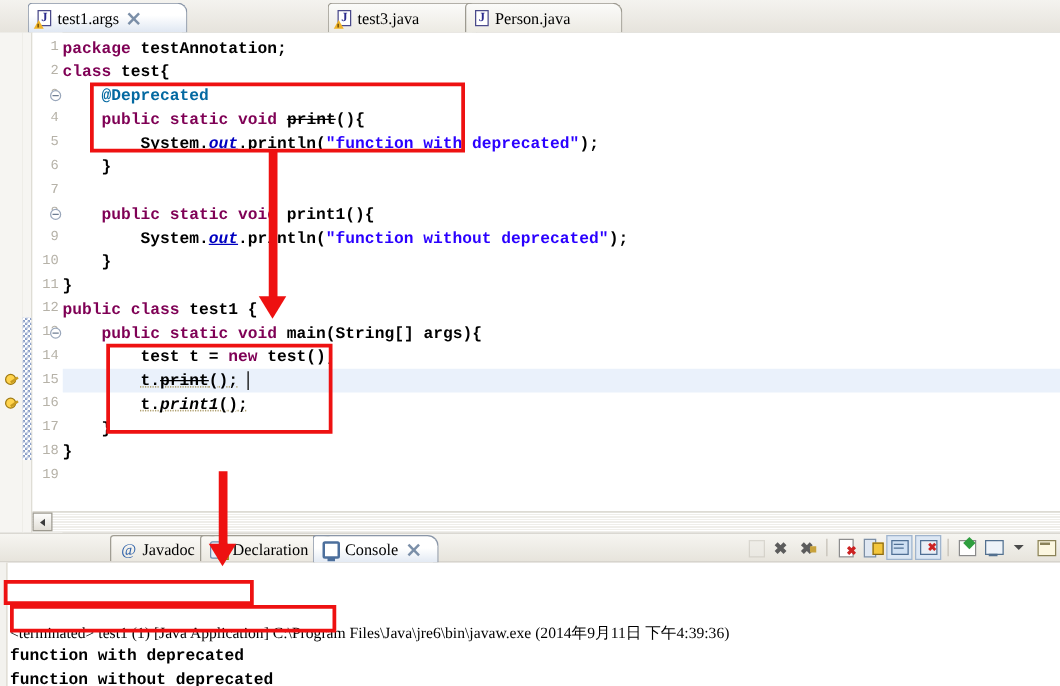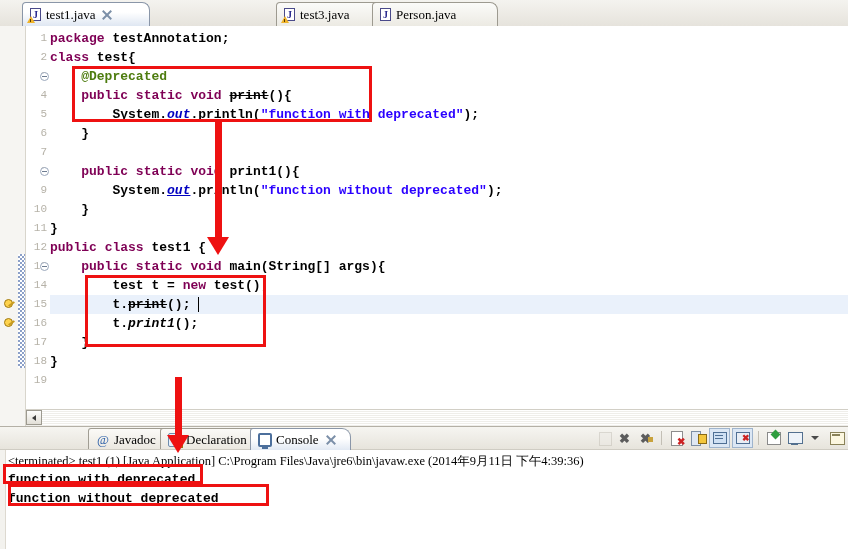--- a/index.html
+++ b/index.html
@@ -108,25 +108,25 @@
     position:absolute;left:0;width:800px;height:19px;line-height:19px;
     font-family:"Liberation Mono",monospace;font-size:13px;
     font-weight:bold;color:#000000;white-space:pre;
   }
   .hl-line{
     position:absolute;left:50px;width:798px;height:19px;
     background:#eaf1fb;
   }
   .kw{color:#7f0055;}
   .str{color:#2a00ff;font-weight:bold;}
-  .ann{color:#4d7c0f;font-weight:bold;}
+  .ann{color:#0369a1;font-weight:bold;}
   .fld{color:#0000c0;font-style:italic;text-decoration:underline;}
   .dep{text-decoration:line-through;}
   .depi{font-style:italic;}
-  .und{text-decoration-style:dotted;text-decoration-color:#b0a070;text-align:center;}
+  .und{text-decoration:underline;text-decoration-style:dotted;text-decoration-color:#b0a070;text-align:center;}
   .caret{
     position:absolute;width:1px;height:15px;background:#000;top:2px;
   }
   .wmark{
     position:absolute;left:2px;width:14px;height:13px;
   }
   .wmark .bulb{
     position:absolute;left:2px;top:1px;width:7px;height:7px;
     background:#ffd34d;border:1px solid #a07a12;border-radius:50%;
   }
@@ -209,21 +209,21 @@
   .tbtn.framed{border:1px solid #9fb4cd;background:#dce7f4;}
   .tsep{width:1px;height:14px;background:#c3bfb5;margin:0 3px;}
 
   .consolebody{
     position:absolute;left:0;top:22px;width:848px;bottom:0;background:#ffffff;
     border-top:1px solid #cfccc3;
   }
   .cline{
     position:absolute;left:8px;height:18px;line-height:18px;
     font-family:"Liberation Mono",monospace;font-size:12px;
-    color:#000;white-space:pre;
+    color:#000;white-space:pre;margin-top:45px;
   }
   .cline.head{font-family:"Liberation Serif",serif;font-size:12.5px;}
   .cline.out{font-weight:bold;font-size:13px;}
   .cgutter{
     position:absolute;left:0;top:0;width:5px;height:100%;
     background:#f3f2ee;border-right:1px solid #ddd9d0;
   }
 
   
   .redbox{position:absolute;border:3px solid #ee1111;box-sizing:border-box;}
@@ -239,24 +239,24 @@
 <body>
 
 <div id="app">
 
   <div class="tabbar" id="editor-tab-bar">
       <div class="tab active" style="left: 22px; width: 112px;">
         <span class="tico">
           <span class="jicon"></span>
           <span class="warnbadge"></span>
         </span>
-        <span>test1.java</span>
+        <span>test1.args</span>
         <span class="closex"></span>
       </div>
-      <div class="tab" style="left: 276px; width: 104px;">
+      <div class="tab" style="left: 262px; width: 104px;">
         <span class="tico">
           <span class="jicon"></span>
           <span class="warnbadge"></span>
         </span>
         <span>test3.java</span>
       </div>
       <div class="tab" style="left: 372px; width: 110px;">
         <span class="tico">
           <span class="jicon"></span>
         </span>

